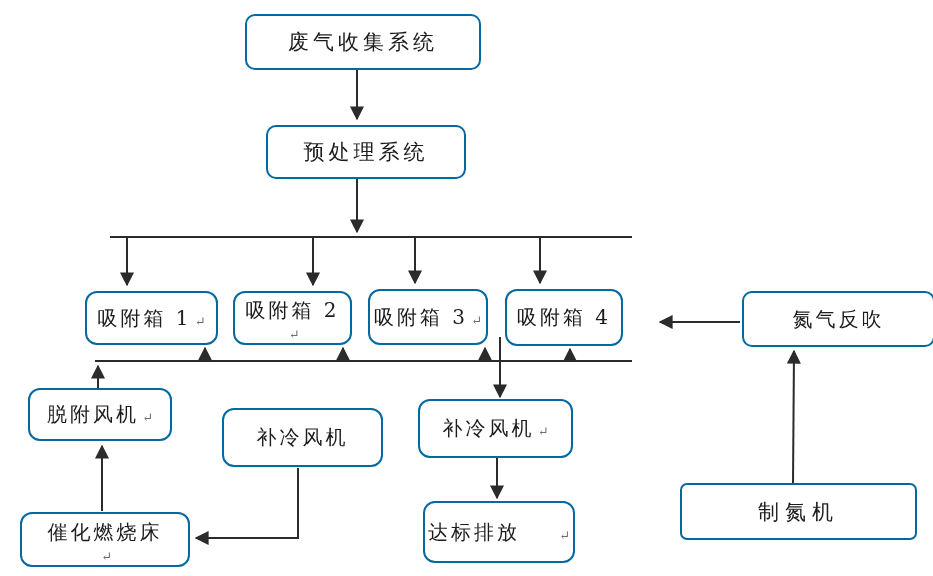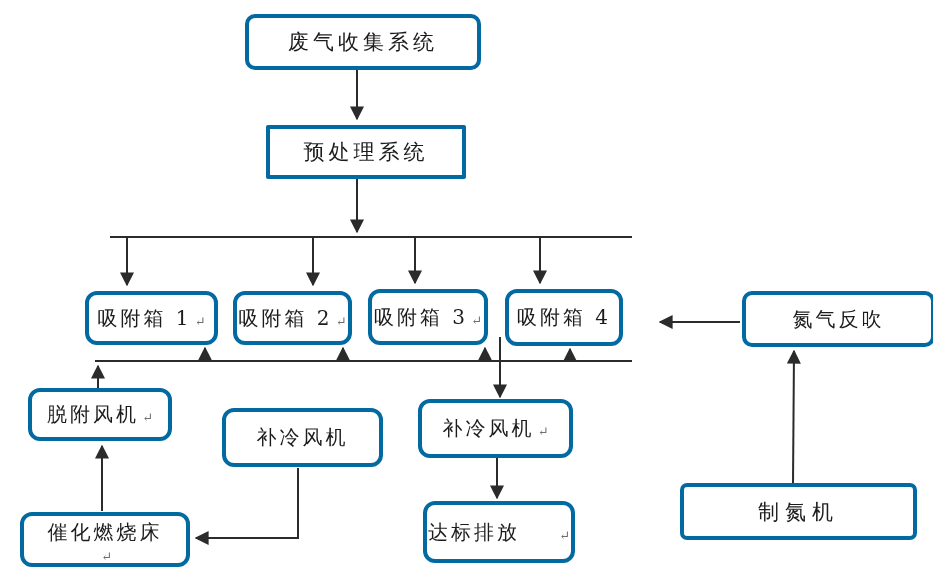--- a/index.html
+++ b/index.html
@@ -7,43 +7,43 @@
     position:relative;
     width:933px;height:576px;
     background:#ffffff;
     font-family:"DejaVu Serif","Liberation Serif",serif;
     overflow:hidden;
   }
   .connectors{position:absolute;left:0;top:0;width:933px;height:576px;}
   .node{
     position:absolute;
     box-sizing:border-box;
-    border:4px solid #0369a1;
+    border:2px solid #0369a1;
     background:#ffffff;
     display:flex;align-items:center;justify-content:center;
     color:#1c1c1c;
     white-space:nowrap;
   }
   .rounded{border-radius:12px;}
   .rounded-lg{border-radius:10px;}
   .rounded-sm{border-radius:7px;}
-  .square{border-radius:2px;}
+  .square{border-radius:10px;}
   .label{font-size:20px;letter-spacing:3px;}
   .label-lg{font-size:21px;letter-spacing:4px;}
   .label-sp{font-size:21px;letter-spacing:6px;}
   .mark{
     font-size:13px;color:#6e6e6e;
     margin-left:3px;letter-spacing:0;
     position:relative;top:3px;
   }
   
   #n-collection{left:245px;top:14px;width:236px;height:56px;}
   #n-pretreat{left:266px;top:125px;width:200px;height:54px;}
   #n-box1{left:85px;top:291px;width:133px;height:54px;}
-  #n-box2{left:233px;top:291px;width:119px;height:54px;}
+  #n-box2{left:233px;top:291px;width:119px;height:54px;flex-direction:column;}
   #n-box3{left:368px;top:289px;width:120px;height:56px;}
   #n-box4{left:505px;top:289px;width:118px;height:57px;}
   #n-backblow{left:742px;top:291px;width:193px;height:56px;}
   #n-desorbfan{left:28px;top:388px;width:144px;height:53px;}
   #n-coolfan{left:222px;top:408px;width:161px;height:59px;}
   #n-catalytic{left:20px;top:512px;width:170px;height:55px;flex-direction:column;}
   #n-adsorbfan{left:418px;top:399px;width:155px;height:59px;}
   #n-discharge{left:423px;top:501px;width:152px;height:62px;gap:36px;}
   #n-n2gen{left:680px;top:483px;width:237px;height:57px;}
 </style>

